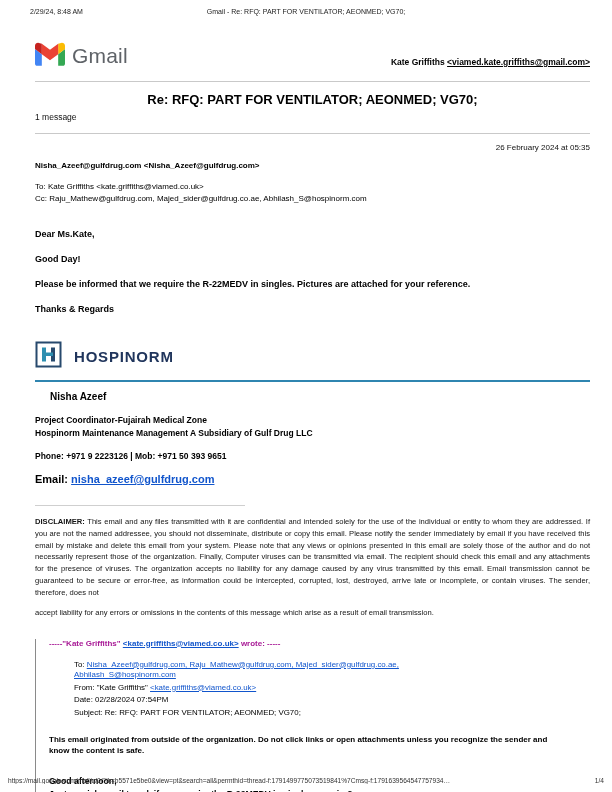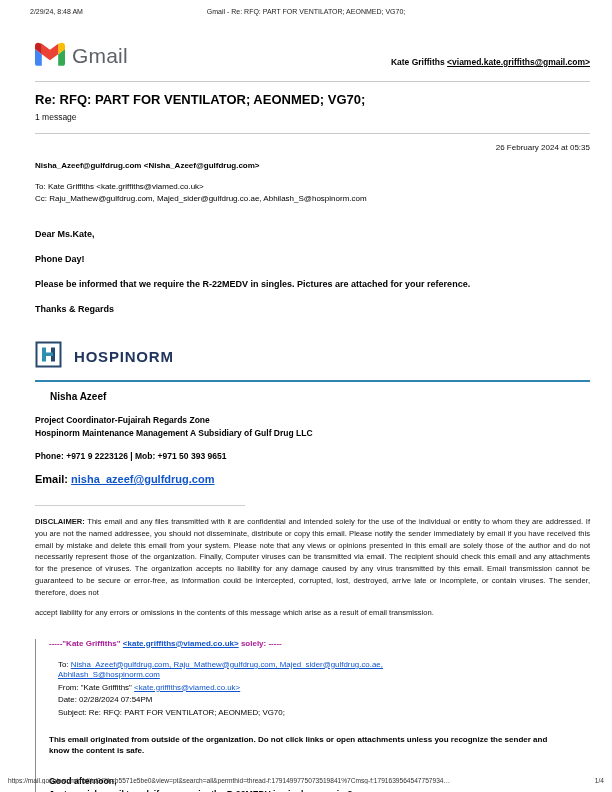--- a/index.html
+++ b/index.html
@@ -18,21 +18,21 @@
   .print-header .ph-right { width:160px; }
   .content { position:absolute; top:0; left:35px; right:22px; }
 
   .gmail-row { margin-top:42px; display:flex; justify-content:space-between; align-items:flex-end; }
   .gmail-logo { display:flex; align-items:center; gap:7px; }
   .gmail-word { font-size:21px; color:#5f6368; letter-spacing:0.2px; }
   .account-line { font-size:8.5px; font-weight:bold; padding-bottom:3px; }
   .account-line .acct-email { text-decoration:underline; }
 
   hr.rule { border:0; border-top:1px solid #c9c9c9; margin-top:11px; }
-  .subject-title { margin-top:10px; font-size:13px; font-weight:bold; }
+  .subject-title { margin-top:10px; font-size:13px; font-weight:bold;text-align:center; }
   .msg-count { margin-top:5px; font-size:8.5px; color:#111; }
 
   .msg-header { margin-top:9px; display:flex; justify-content:space-between; font-size:8px; }
   .msg-from { font-weight:bold;margin-top:18px; }
   .msg-date { color:#111; }
   .msg-to { margin-top:12px; font-size:8px; }
   .msg-cc { margin-top:3px; font-size:8px; }
 
   .body-p { font-size:9px; font-weight:600; line-height:11px; margin-top:14px; }
   .body-p.first { margin-top:26px; }
@@ -48,21 +48,21 @@
   a.link, .link { color:#1155cc; text-decoration:underline; cursor:pointer; }
 
   hr.short-rule { border:0; border-top:1px solid #cfcfcf; width:210px; margin-top:20px; margin-left:0; }
 
   .disclaimer { margin-top:10px; font-size:7.6px; line-height:11.8px; text-align:justify; color:#141414; }
   .disclaimer b { font-weight:bold; }
   .disclaimer-tail { margin-top:9px; font-size:7.6px; color:#141414; }
 
   .quote-block { margin-top:22px; border-left:1px solid #8a8a8a; padding-left:13px; }
   .quote-head { font-size:8px; font-weight:600; color:#a81a96; }
-  .quote-inner { margin-top:12px; margin-left:9px; font-size:7.9px; line-height:10.5px; }
+  .quote-inner { margin-top:12px; margin-left:25px; font-size:7.9px; line-height:10.5px; }
   .quote-inner .q-line { margin-top:2px; }
   .q-to-line { max-width:400px; }
   .quote-warning { margin-top:16px; font-size:8px; font-weight:bold; line-height:11px; max-width:520px; }
   .quote-body { margin-top:20px; font-size:8.7px; font-weight:600; }
   .quote-body.q2 { margin-top:3px; }
 
   .print-footer {
     position:absolute; bottom:8px; left:8px; right:8px;
     display:flex; justify-content:space-between; align-items:baseline;
     font-size:6.6px; color:#333;
@@ -106,56 +106,56 @@
   <hr class="rule">
 
   <div class="msg-header">
     <span class="msg-from">Nisha_Azeef@gulfdrug.com &lt;Nisha_Azeef@gulfdrug.com&gt;</span>
     <span class="msg-date">26 February 2024 at 05:35</span>
   </div>
   <div class="msg-to">To: Kate Griffiths &lt;kate.griffiths@viamed.co.uk&gt;</div>
   <div class="msg-cc">Cc: Raju_Mathew@gulfdrug.com, Majed_sider@gulfdrug.co.ae, Abhilash_S@hospinorm.com</div>
 
   <div class="body-p first">Dear Ms.Kate,</div>
-  <div class="body-p">Phone Day!</div>
+  <div class="body-p">Good Day!</div>
   <div class="body-p">Please be informed that we require the R-22MEDV in singles. Pictures are attached for your reference.</div>
   <div class="body-p">Thanks &amp; Regards</div>
 
   <div class="sig-logo-row">
     <span>
       <svg width="27" height="27" viewBox="0 0 27 27" aria-hidden="true">
         <rect x="1.5" y="1.5" width="24" height="24" fill="#ffffff" stroke="#27496d" stroke-width="2"></rect>
         <rect x="7" y="6.5" width="4" height="14" fill="#2e8fb0"></rect>
         <rect x="16" y="6.5" width="4" height="14" fill="#27496d"></rect>
         <rect x="9" y="11.5" width="9" height="3.5" fill="#2e8fb0"></rect>
       </svg>
     </span>
     <span class="sig-word">HOSPINORM</span>
   </div>
 
   <hr class="sig-rule">
 
   <div class="sig-name">Nisha Azeef</div>
-  <div class="sig-role">Project Coordinator-Fujairah Regards Zone</div>
+  <div class="sig-role">Project Coordinator-Fujairah Medical Zone</div>
   <div class="sig-company">Hospinorm Maintenance Management A Subsidiary of Gulf Drug LLC</div>
   <div class="sig-phone">Phone: +971 9 2223126 | Mob: +971 50 393 9651</div>
   <div class="sig-email">
     <span>Email: </span><a class="link">nisha_azeef@gulfdrug.com</a>
   </div>
 
   <hr class="short-rule">
 
   <div class="disclaimer">
     <b>DISCLAIMER:</b><span> This email and any files transmitted with it are confidential and intended solely for the use of the individual or entity to whom they are addressed. If you are not the named addressee, you should not disseminate, distribute or copy this email.  Please notify the sender immediately by email if you have received this email by mistake and delete this email from your system.  Please note that any views or opinions presented in this email are solely those of the author and do not necessarily represent those of the organization. Finally, Computer viruses can be transmitted via email.  The recipient should check this email and any attachments for the presence of viruses. The organization accepts no liability for any damage caused by any virus transmitted by this email.  Email transmission cannot be guaranteed to be secure or error-free, as information could be intercepted, corrupted, lost, destroyed, arrive late or incomplete, or contain viruses. The sender, therefore, does not</span>
   </div>
   <div class="disclaimer-tail">accept liability for any errors or omissions in the contents of this message which arise as a result of email transmission.</div>
 
   <div class="quote-block">
     <div class="quote-head">
-      <span>-----"Kate Griffiths" </span><a class="link">&lt;kate.griffiths@viamed.co.uk&gt;</a><span> solely: -----</span>
+      <span>-----"Kate Griffiths" </span><a class="link">&lt;kate.griffiths@viamed.co.uk&gt;</a><span> wrote: -----</span>
     </div>
     <div class="quote-inner">
       <div class="q-line q-to-line">
         <span>To: </span><a class="link">Nisha_Azeef@gulfdrug.com, Raju_Mathew@gulfdrug.com, Majed_sider@gulfdrug.co.ae, Abhilash_S@hospinorm.com</a>
       </div>
       <div class="q-line">
         <span>From: "Kate Griffiths" </span><a class="link">&lt;kate.griffiths@viamed.co.uk&gt;</a>
       </div>
       <div class="q-line">Date: 02/28/2024 07:54PM</div>
       <div class="q-line">Subject: Re: RFQ: PART FOR VENTILATOR; AEONMED; VG70;</div>

